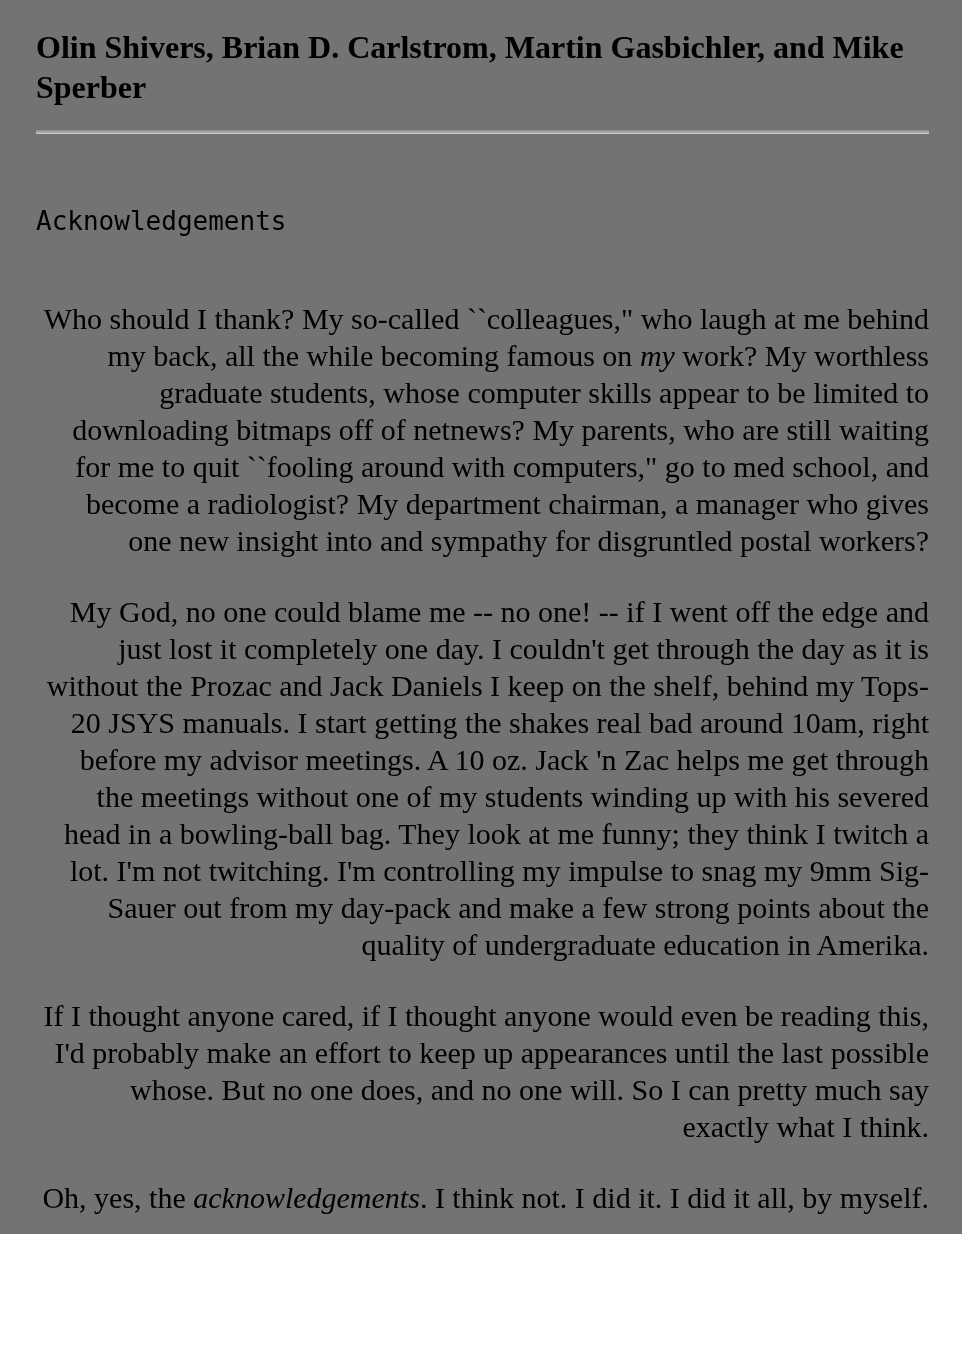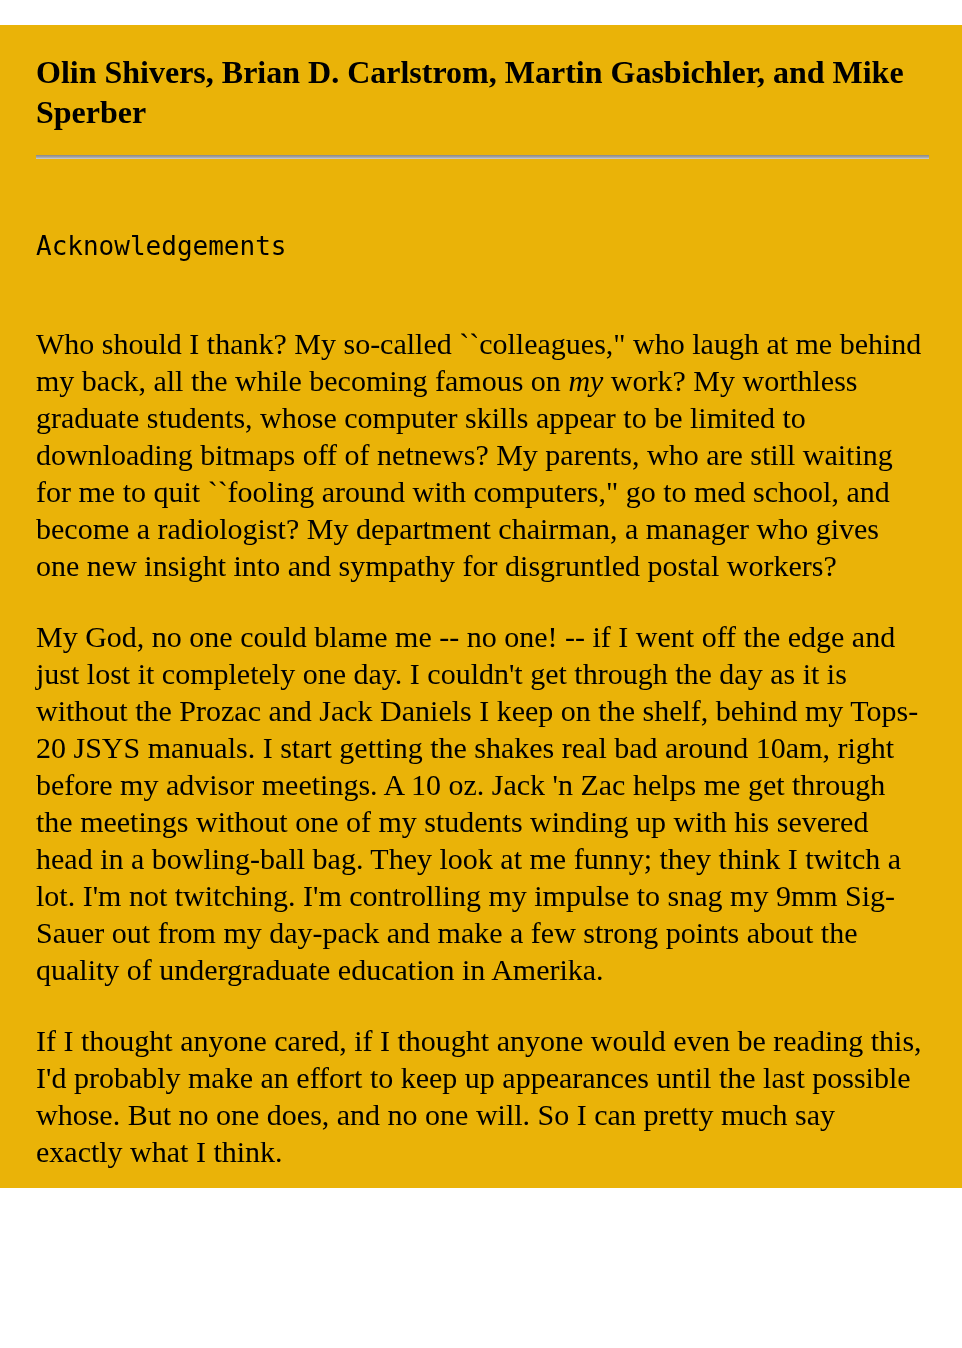--- a/index.html
+++ b/index.html
@@ -5,22 +5,21 @@
   html, body {
     margin: 0;
     padding: 0;
     background: #ffffff;
     color: #000000;
   }
   .page {
     width: 962px;
     box-sizing: border-box;
     padding: 27px 33px 18px 36px;
-    background: #eab308;
-    margin-top: 25px;
+    background: #737373;
   }
   .author-heading {
     font-family: "Liberation Serif", serif;
     font-weight: bold;
     font-size: 32px;
     line-height: 40px;
     margin: 0;
     color: #000000;
   }
   .divider {
@@ -38,20 +37,21 @@
     color: #000000;
   }
   .content {
     font-family: "Liberation Serif", serif;
     font-size: 30px;
     line-height: 37px;
     color: #000000;
   }
   .content p {
     margin: 34px 0 0 0;
+    text-align: right;
   }
   .content p:first-child {
     margin-top: 64px;
   }
   .content .italic {
     font-style: italic;
   }
 </style>
 </head>
 <body>
@@ -60,14 +60,15 @@
   <h1 class="author-heading">Olin Shivers, Brian D. Carlstrom, Martin Gasbichler, and Mike Sperber</h1>
 
   <hr class="divider">
 
   <div class="section-heading">Acknowledgements</div>
 
   <div class="content">
       <p><span>Who should I thank? My so-called ``colleagues," who laugh at me behind my back, all the while becoming famous on </span><span class="italic">my</span><span> work? My worthless graduate students, whose computer skills appear to be limited to downloading bitmaps off of netnews? My parents, who are still waiting for me to quit ``fooling around with computers," go to med school, and become a radiologist? My department chairman, a manager who gives one new insight into and sympathy for disgruntled postal workers?</span></p>
       <p><span>My God, no one could blame me -- no one! -- if I went off the edge and just lost it completely one day. I couldn't get through the day as it is without the Prozac and Jack Daniels I keep on the shelf, behind my Tops-20 JSYS manuals. I start getting the shakes real bad around 10am, right before my advisor meetings. A 10 oz. Jack 'n Zac helps me get through the meetings without one of my students winding up with his severed head in a bowling-ball bag. They look at me funny; they think I twitch a lot. I'm not twitching. I'm controlling my impulse to snag my 9mm Sig-Sauer out from my day-pack and make a few strong points about the quality of undergraduate education in Amerika.</span></p>
       <p><span>If I thought anyone cared, if I thought anyone would even be reading this, I'd probably make an effort to keep up appearances until the last possible whose. But no one does, and no one will. So I can pretty much say exactly what I think.</span></p>
+      <p><span>Oh, yes, the </span><span class="italic">acknowledgements</span><span>. I think not. I did it. I did it all, by myself.</span></p>
     </div>
 </div>
 
 </body></html>

